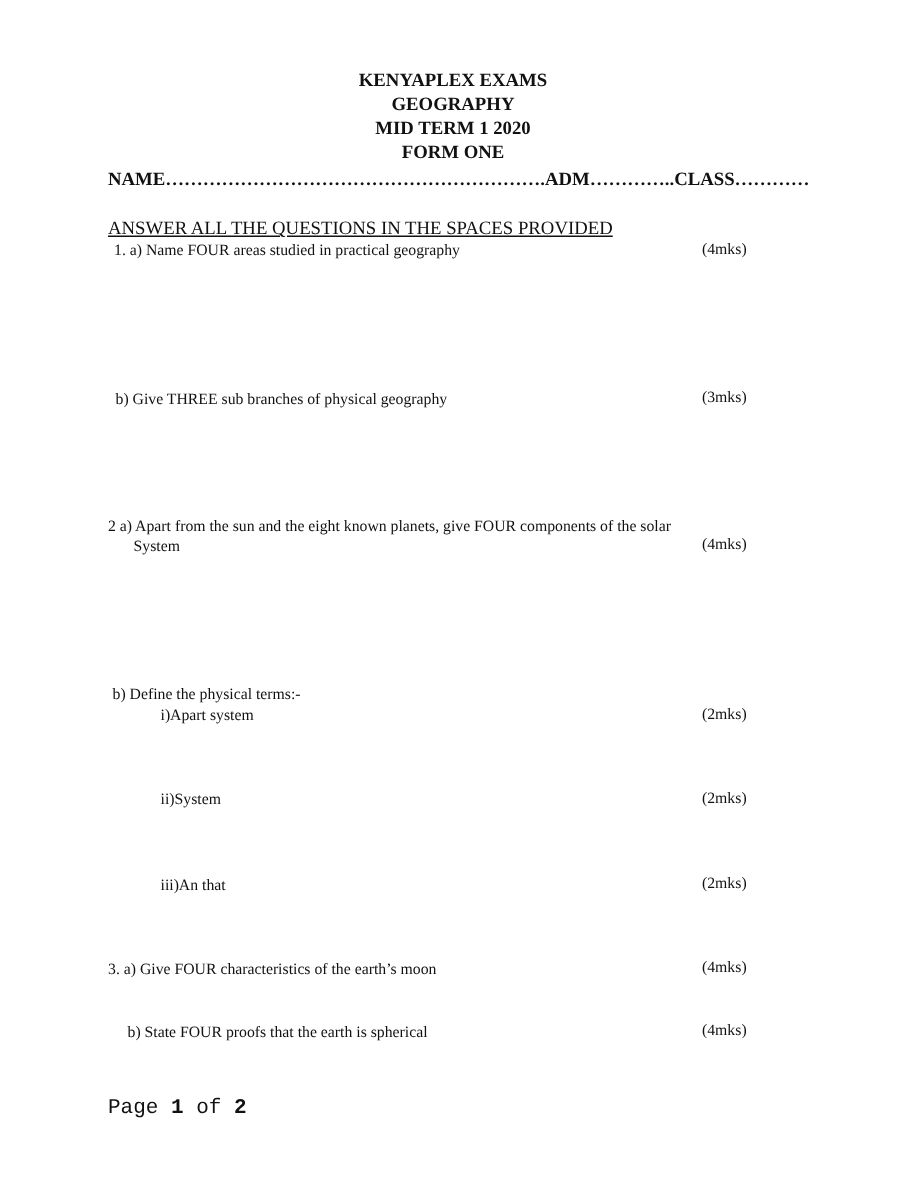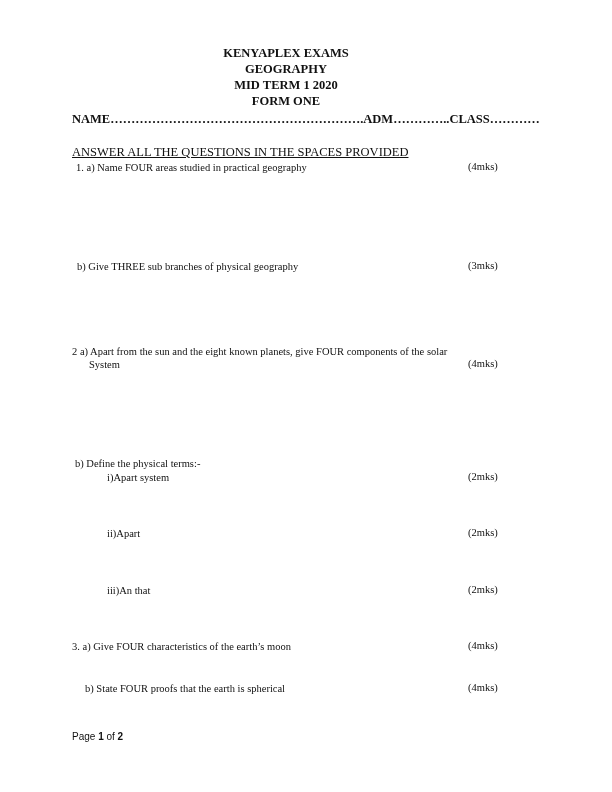--- a/index.html
+++ b/index.html
@@ -1,26 +1,26 @@
 <!DOCTYPE html>
 <html><head>
 <meta charset="utf-8">
 <style>
   html, body { margin: 0; padding: 0; background: #ffffff; }
   body { width: 612px; height: 792px; position: relative; overflow: hidden;
          font-family: "DejaVu Serif", "Liberation Serif", serif; color: #111; }
   .abs { position: absolute; white-space: nowrap; }
-  .hdr { left: 0; width: 572px; text-align: center; font-weight: bold; font-size: 12.5px; line-height: 15px;
+  .hdr { left: 16px; width: 572px; text-align: center; font-weight: bold; font-size: 12.5px; line-height: 15px;
          font-family: "Liberation Serif", serif; }
   .q { font-size: 10.5px; font-family: "Liberation Serif", serif; line-height: 13px; }
   .marks { left: 468px; font-size: 10.5px; font-family: "Liberation Serif", serif; }
   .instr { left: 72px; top: 145px; font-weight: normal; font-size: 12.5px; text-decoration: underline;
            font-family: "Liberation Serif", serif; }
   .namerow { left: 72px; top: 112px; font-weight: bold; font-size: 12.5px; font-family: "Liberation Serif", serif; }
-  .footer { left: 72px; top: 731px; font-size: 10px; font-family: Liberation Sans, sans-serif; }
+  .footer { left: 72px; top: 731px; font-size: 14px; font-family: Liberation Mono, monospace; }
   .footer b { font-weight: bold; }
 </style>
 </head>
 <body>
 
 <div class="abs hdr" style="top:46px">KENYAPLEX EXAMS</div>
 <div class="abs hdr" style="top:62px">GEOGRAPHY</div>
 <div class="abs hdr" style="top:78px">MID TERM 1 2020</div>
 <div class="abs hdr" style="top:94px">FORM ONE</div>
 <div class="abs namerow">NAME…………………………………………………….ADM…………..CLASS…………</div>
@@ -34,21 +34,21 @@
 <div class="abs marks" style="top:260px">(3mks)</div>
 
 <div class="abs q" style="left:72px; top:345px">2 a) Apart from the sun and the eight known planets, give FOUR components of the solar</div>
 <div class="abs q" style="left:89px; top:358px">System</div>
 <div class="abs marks" style="top:358px">(4mks)</div>
 
 <div class="abs q" style="left:75px; top:457px">b) Define the physical terms:-</div>
 <div class="abs q" style="left:107px; top:471px">i)Apart system</div>
 <div class="abs marks" style="top:471px">(2mks)</div>
 
-<div class="abs q" style="left:107px; top:527px">ii)Apart</div>
+<div class="abs q" style="left:107px; top:527px">ii)System</div>
 <div class="abs marks" style="top:527px">(2mks)</div>
 
 <div class="abs q" style="left:107px; top:584px">iii)An that</div>
 <div class="abs marks" style="top:584px">(2mks)</div>
 
 <div class="abs q" style="left:72px; top:640px">3.  a) Give FOUR characteristics of the earth’s moon</div>
 <div class="abs marks" style="top:640px">(4mks)</div>
 
 <div class="abs q" style="left:85px; top:682px">b) State FOUR proofs that the earth is spherical</div>
 <div class="abs marks" style="top:682px">(4mks)</div>

